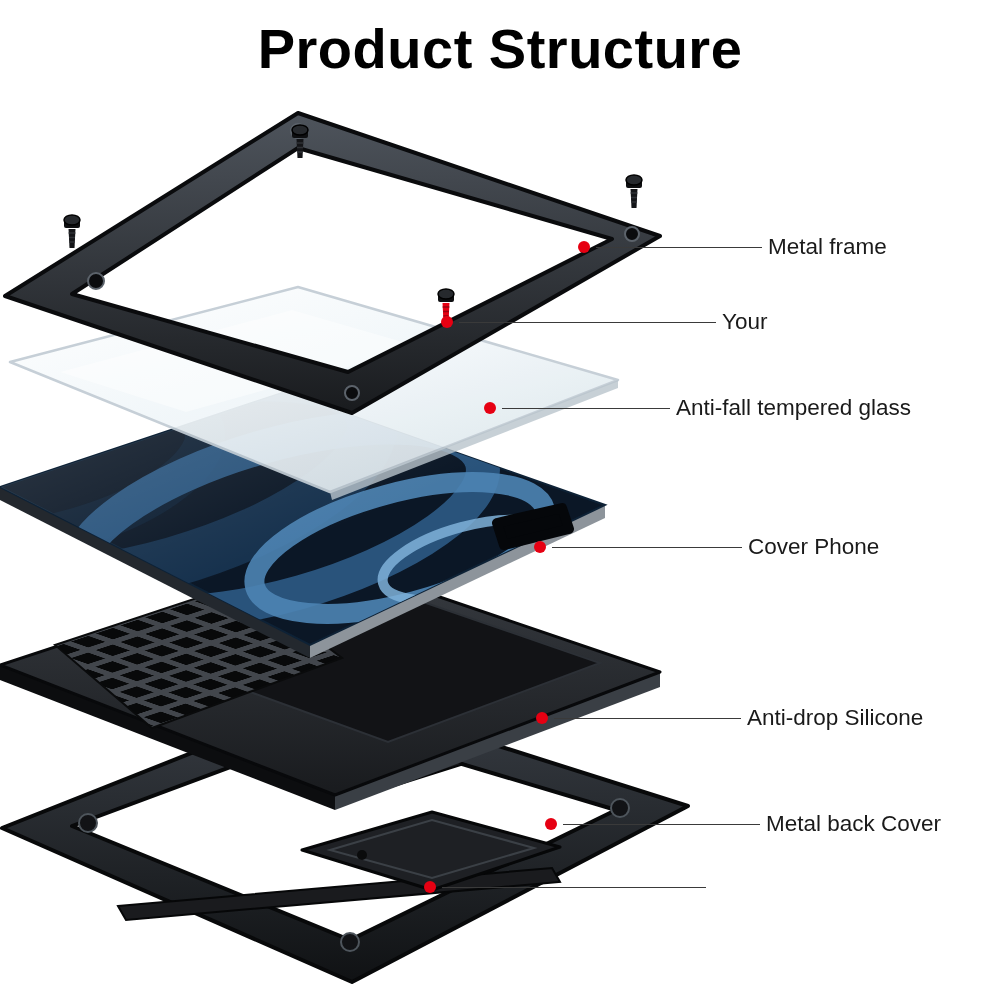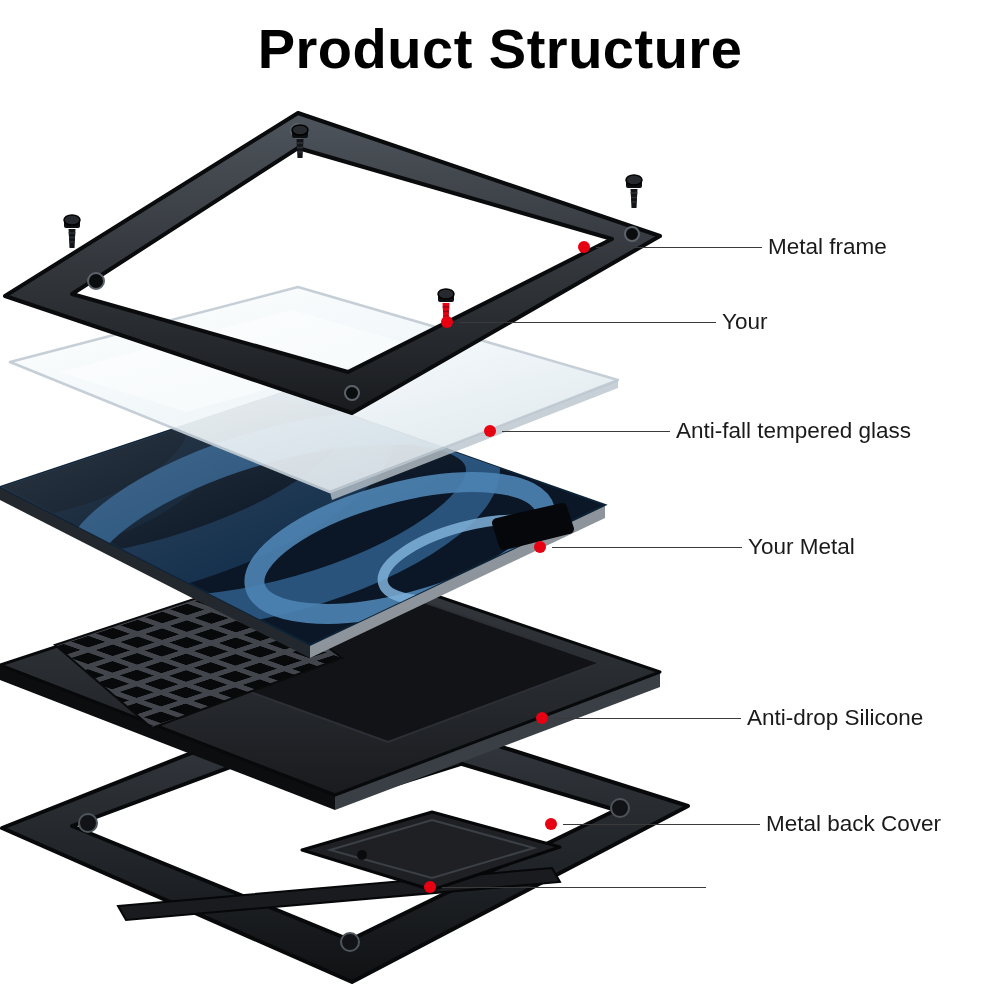--- a/index.html
+++ b/index.html
@@ -152,30 +152,30 @@
   <span class="line" style="width:166px"></span>
   <span class="label">Metal frame</span>
 </div>
 
 <div class="callout" style="left:441px;top:311px;">
   <span class="dot"></span>
   <span class="line" style="width:257px"></span>
   <span class="label">Your</span>
 </div>
 
-<div class="callout" style="left:484px;top:420px;">
+<div class="callout" style="left:484px;top:397px;">
   <span class="dot"></span>
   <span class="line" style="width:168px"></span>
   <span class="label">Anti-fall tempered glass</span>
 </div>
 
 <div class="callout" style="left:534px;top:536px;">
   <span class="dot"></span>
   <span class="line" style="width:190px"></span>
-  <span class="label">Your Metal</span>
+  <span class="label">Cover Phone</span>
 </div>
 
 <div class="callout" style="left:536px;top:707px;">
   <span class="dot"></span>
   <span class="line" style="width:187px"></span>
   <span class="label">Anti-drop Silicone</span>
 </div>
 
 <div class="callout" style="left:545px;top:813px;">
   <span class="dot"></span>

